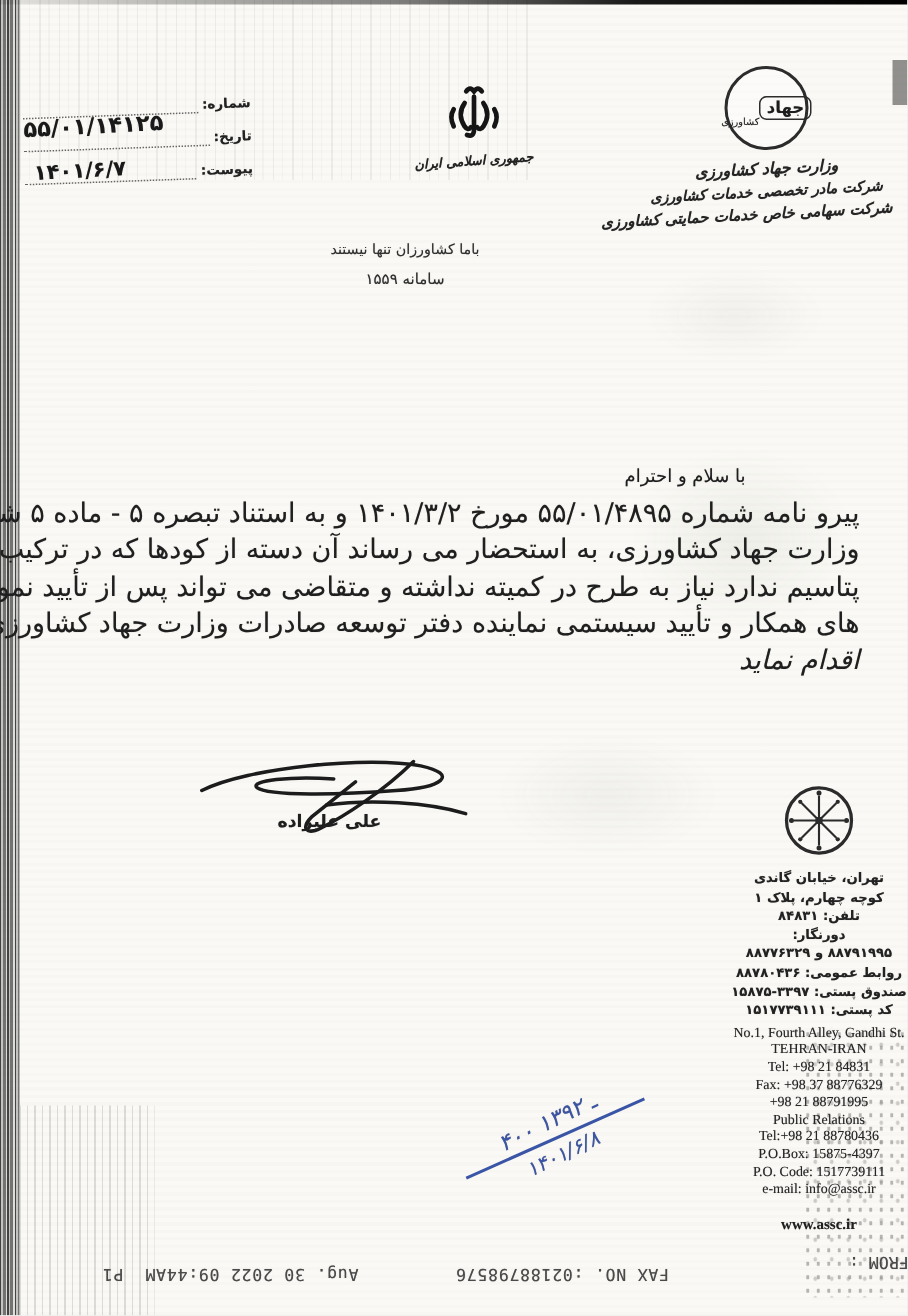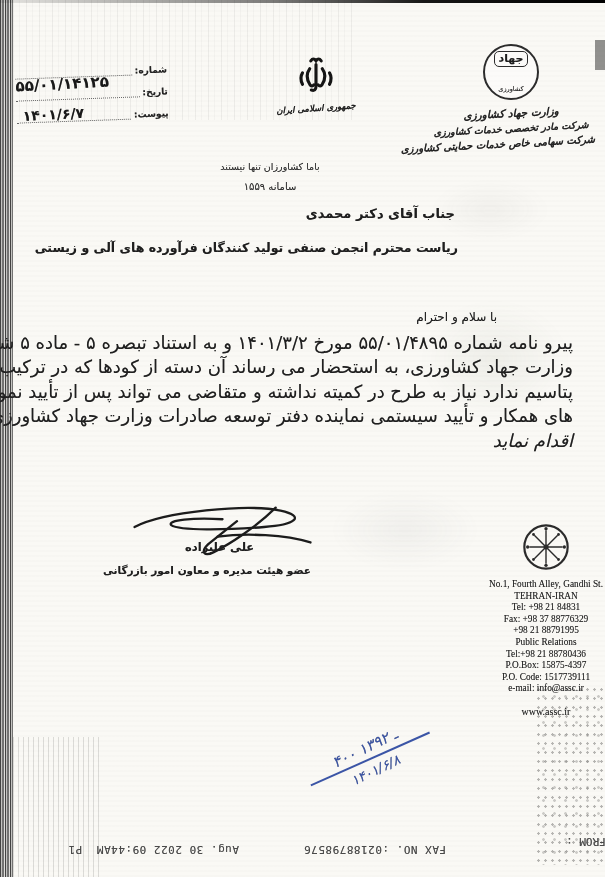--- a/index.html
+++ b/index.html
@@ -41,21 +41,21 @@
   .hv2{top:41px;left:6px;font-size:14px;transform:rotate(-1deg);}
 
   
   .emblem{position:absolute;left:276px;top:56px;width:80px;text-align:center;}
   .emblem-caption{margin-top:1px;font-size:8.5px;font-weight:bold;font-style:italic;
     transform:rotate(-4deg);white-space:nowrap;color:#222;}
 
   
   .org{position:absolute;right:10px;top:44px;width:168px;text-align:center;direction:rtl;}
   .logo-circle{width:52px;height:52px;margin:0 auto 7px;border:2.5px solid #2c2c2c;border-radius:50%;
-    display:flex;flex-direction:column;align-items:center;justify-content:center;background:rgba(255,255,255,.4);}
+    display:flex;align-items:center;justify-content:center;background:rgba(255,255,255,.4);}
   .logo-box{border:1.8px solid #2c2c2c;border-radius:5px;padding:0 4px;font-size:11px;font-weight:bold;line-height:14px;color:#1d1d1d;}
   .logo-sub{font-size:6.5px;font-weight:normal;margin-top:18px;color:#1d1d1d;}
   .org-line{font-weight:bold;font-style:italic;color:#242424;transform:rotate(-3deg);white-space:nowrap;}
   .o1{font-size:10.5px;margin-bottom:4px;}
   .o2{font-size:9.5px;margin-bottom:4px;}
   .o3{font-size:10px;}
 
   
   .tagline{position:absolute;left:200px;top:161px;width:140px;text-align:center;color:#303030;}
   .tg1{font-size:9.5px;}
@@ -75,21 +75,21 @@
   .sig-squiggle{position:absolute;left:120px;top:498px;}
   .sig-name{left:185px;top:540px;font-size:11.5px;font-weight:bold;}
   .sig-title{left:103px;top:564px;font-size:10.5px;font-weight:bold;}
 
   
   .sidebar{position:absolute;left:487px;top:522px;width:118px;text-align:center;}
   .fa-lines{margin-top:4px;}
   .fa-lines div{font-size:8.8px;font-weight:bold;line-height:12.6px;direction:rtl;white-space:nowrap;color:#222;}
   .en-lines{margin-top:3px;}
   .en-lines div{font-family:"Liberation Serif",serif;font-size:9.3px;line-height:11.6px;white-space:nowrap;color:#252525;}
-  .website{margin-top:11px;font-family:"Liberation Serif",serif;font-size:10px;font-weight:normal;color:#1f1f1f;}
+  .website{margin-top:11px;font-family:"Liberation Serif",serif;font-size:10px;font-weight:bold;color:#1f1f1f;}
 
   
   .blue-note{position:absolute;left:300px;top:738px;width:140px;transform:rotate(-26deg);
     color:#3b55a6;font-style:italic;direction:ltr;text-align:center;}
   .n1{font-size:15px;letter-spacing:1px;white-space:nowrap;}
   .n-underline{width:130px;border-top:2px solid #3b55a6;margin:2px auto 3px;transform:rotate(2deg);}
   .n2{font-size:13.5px;white-space:nowrap;}
 
   
   .fax-line{position:absolute;left:68px;top:843px;width:378px;transform:rotate(180deg);
@@ -152,41 +152,38 @@
     <div class="org-line o1">وزارت جهاد کشاورزی</div>
     <div class="org-line o2">شرکت مادر تخصصی خدمات کشاورزی</div>
     <div class="org-line o3">شرکت سهامی خاص خدمات حمایتی کشاورزی</div>
   </div>
 
   <div class="tagline">
     <div class="tg1">باما کشاورزان تنها نیستند</div>
     <div class="tg2">سامانه ۱۵۵۹</div>
   </div>
 
-  <div class="rtl-line addr1">جناب آقای دکتر محمدی</div>
-  <div class="rtl-line addr2">ریاست محترم انجمن صنفی تولید کنندگان فرآورده های آلی و زیستی</div>
   <div class="rtl-line greeting">با سلام و احترام</div>
 
   <div class="body">
     <div class="bline">پیرو نامه شماره ۵۵/۰۱/۴۸۹۵ مورخ ۱۴۰۱/۳/۲ و به استناد تبصره ۵ - ماده ۵ شیوه نامه تشخیص و</div>
     <div class="bline">وزارت جهاد کشاورزی، به استحضار می رساند آن دسته از کودها که در ترکیب آنها نیتروژن، فسفر و</div>
     <div class="bline">پتاسیم ندارد نیاز به طرح در کمیته نداشته و متقاضی می تواند پس از تأیید نمونه توسط آزمایشگاه</div>
     <div class="bline">های همکار و تأیید سیستمی نماینده دفتر توسعه صادرات وزارت جهاد کشاورزی، نسبت به صادرات</div>
     <div class="bline last">اقدام نماید</div>
   </div>
 
   <svg class="sig-squiggle" width="205" height="58" viewBox="0 0 210 60">
     <g fill="none" stroke="#1c1c1c" stroke-width="2.4" stroke-linecap="round">
       <path d="M14 30 C 45 14, 130 6, 165 13 C 192 19, 180 28, 148 30 C 110 33, 60 34, 52 28 C 47 23, 75 20, 105 22"></path>
       <path d="M160 10 C 140 30, 112 48, 96 56 C 86 61, 82 56, 90 48 L 120 24"></path>
       <path d="M100 40 C 130 36, 170 38, 196 46"></path>
     </g>
   </svg>
   <div class="rtl-line sig-name">علی علیزاده</div>
-  <div class="rtl-line sig-title">عضو هیئت مدیره و معاون امور بازرگانی</div>
 
   <div class="sidebar">
     <svg width="50" height="50" viewBox="0 0 60 60">
       <g stroke="#2b2b2b" fill="none">
         <circle cx="30" cy="30" r="26" stroke-width="2.6"></circle>
         <g stroke-width="1.7">
           <path d="M30 10 V50"></path>
           <path d="M10 30 H50"></path>
           <path d="M16 16 L44 44"></path>
           <path d="M44 16 L16 44"></path>
@@ -197,20 +194,30 @@
         <circle cx="30" cy="8" r="2"></circle>
         <circle cx="52" cy="30" r="2"></circle>
         <circle cx="8" cy="30" r="2"></circle>
         <circle cx="30" cy="52" r="2"></circle>
         <circle cx="45" cy="15" r="1.7"></circle>
         <circle cx="15" cy="15" r="1.7"></circle>
         <circle cx="45" cy="45" r="1.7"></circle>
         <circle cx="15" cy="45" r="1.7"></circle>
       </g>
     </svg>
+    <div class="fa-lines">
+      <div>تهران، خیابان گاندی</div>
+      <div>کوچه چهارم، پلاک ۱</div>
+      <div>تلفن: ۸۴۸۳۱</div>
+      <div>دورنگار:</div>
+      <div>۸۸۷۹۱۹۹۵ و ۸۸۷۷۶۳۲۹</div>
+      <div>روابط عمومی: ۸۸۷۸۰۴۳۶</div>
+      <div>صندوق پستی: ⁦۱۵۸۷۵-۳۳۹۷⁩</div>
+      <div>کد پستی: ۱۵۱۷۷۳۹۱۱۱</div>
+    </div>
     <div class="en-lines">
       <div>No.1, Fourth Alley, Gandhi St.</div>
       <div>TEHRAN-IRAN</div>
       <div>Tel: +98 21 84831</div>
       <div>Fax: +98 37 88776329</div>
       <div>+98 21 88791995</div>
       <div>Public Relations</div>
       <div>Tel:+98 21 88780436</div>
       <div>P.O.Box: 15875-4397</div>
       <div>P.O. Code: 1517739111</div>

